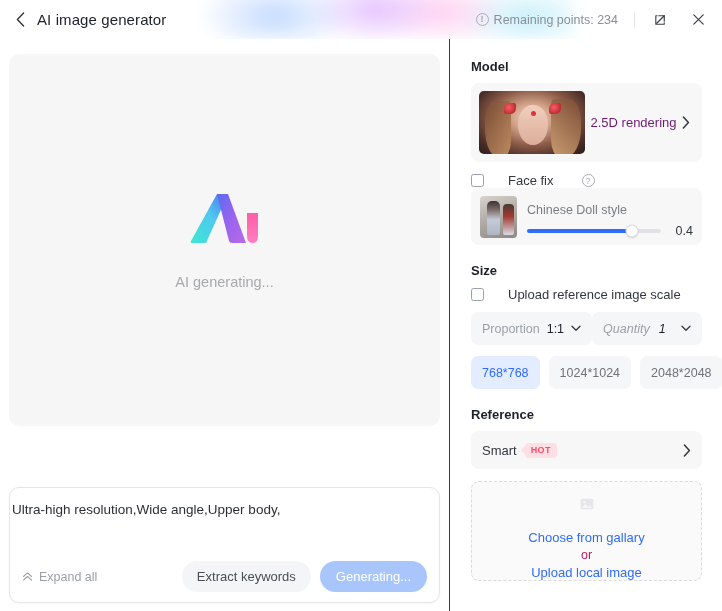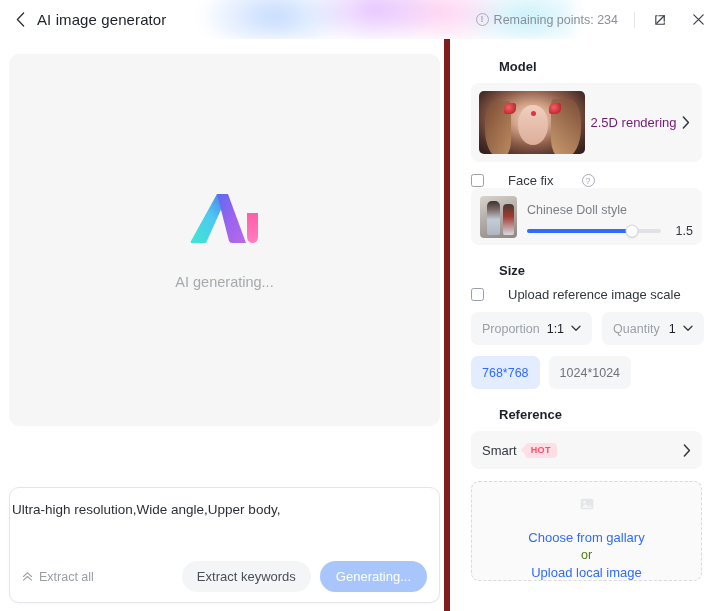--- a/index.html
+++ b/index.html
@@ -57,21 +57,21 @@
   .icon-btn {
     width: 22px; height: 22px; display: flex; align-items: center; justify-content: center;
     cursor: pointer; color: #3c4048;
   }
   .icon-btn.close { margin-left: 16px; margin-right: 13px; }
 
   
   .left-pane {
     position: absolute; left: 0; top: 39px; width: 450px; height: 572px;
     background: #ffffff;
-    border-right: 6px solid #7f1d1d;
+    border-right: 1px solid #7f1d1d;
   }
   .preview-card {
     position: absolute; left: 9px; top: 15px; width: 431px; height: 372px;
     background: #f6f6f6; border-radius: 10px;
     display: flex; flex-direction: column; align-items: center; justify-content: center;
   }
   .logo-wrap { width: 74px; height: 62px; position: relative; }
   .gen-text {
     margin-top: 22px; font-size: 14.5px; color: #a6a9ad;
   }
@@ -108,21 +108,21 @@
     font-family: inherit; cursor: pointer;
   }
 
   
   .right-pane {
     position: absolute; left: 451px; top: 39px; width: 271px; height: 572px;
     background: #ffffff; padding: 0 20px; overflow: hidden;
   }
   .section-label {
     font-size: 13px; color: #1d2129; font-weight: 600;
-    margin-top: 20px; margin-bottom: 9px; margin-left: 28px;
+    margin-top: 20px; margin-bottom: 9px;
   }
   .section-label.tight { margin-top: 18px; }
   .row-between { display: flex; align-items: center; }
 
   .badge {
     position: relative; display: inline-block;
     background: #ffdfe6; color: #ff4d6a;
     font-size: 9px; font-weight: bold; letter-spacing: .4px;
     padding: 2px 6px 2px 6px; border-radius: 4px; margin-left: 8px;
     line-height: 11px;
@@ -220,29 +220,29 @@
     position: absolute; left: 0; top: 0; height: 4px; width: 78%;
     background: #2f6bff; border-radius: 2px;
   }
   .slider-knob {
     position: absolute; left: 78%; top: 50%; transform: translate(-50%,-50%);
     width: 11px; height: 11px; background: #fff; border-radius: 50%;
     box-shadow: 0 0 0 1px #d4d6da, 0 1px 2px rgba(0,0,0,.25);
   }
   .slider-val { font-size: 12.5px; color: #33373e; width: 20px; text-align: right; }
 
-  .selects-row { display: flex; gap: 10px; margin-top: 10px; }
+  .selects-row { display: flex; margin-top: 10px; }
   .select-pill {
     background: #f5f6f7; border-radius: 7px; height: 33px;
     display: flex; align-items: center; padding: 0 11px; gap: 7px;
     font-size: 12.5px; cursor: pointer;
   }
   .select-pill .lbl { color: #9ba0a8; }
   .select-pill .val { color: #1d2129; }
-  .select-pill.quantity { flex: 1; }
+  .select-pill.quantity { flex: 1; font-style: italic; }
   .select-pill.quantity .val { margin-left: 2px; }
   .select-pill .caret { margin-left: auto; }
 
   .size-row { display: flex; gap: 9px; margin-top: 11px; }
   .size-chip {
     background: #f5f6f7; border-radius: 7px; height: 33px;
     display: flex; align-items: center; justify-content: center;
     font-size: 12.5px; color: #6e7279; padding: 0 11px; cursor: pointer;
     white-space: nowrap;
   }
@@ -256,21 +256,21 @@
   .badge.hot { background: #ffdfe6; color: #ff4d6a; }
   .badge.hot::before { background: #ffdfe6; }
 
   .upload-box {
     margin-top: 12px; border: 1px dashed #d8dadd; border-radius: 8px;
     background: #fafafa; height: 100px;
     display: flex; flex-direction: column; align-items: center; padding-top: 16px;
     cursor: pointer;
   }
   .upload-link { font-size: 13px; color: #2f6bff; margin-top: 20px; }
-  .upload-or { font-size: 12.5px; color: #4d7c0f; margin-top: 3px; }
+  .upload-or { font-size: 12.5px; color: #be185d; margin-top: 3px; }
 </style>
 </head>
 <body>
 
 <div class="app">
 
   <div class="header">
     <div class="header-glow"></div>
     <div class="header-inner">
       <div class="back-arrow">
@@ -332,21 +332,21 @@
     </div>
 
     <div class="prompt-card">
       <div class="prompt-text" placeholder="Describe the image you want">Ultra-high resolution,Wide angle,Upper body,</div>
       <div class="prompt-footer">
         <div class="expand-all">
           <svg class="chev-up" width="11" height="11" viewBox="0 0 12 12">
             <path d="M1.6 6 L6 2 L10.4 6" stroke="#9a9ea6" stroke-width="1.2" fill="none" stroke-linecap="round" stroke-linejoin="round"></path>
             <path d="M1.6 10 L6 6 L10.4 10" stroke="#9a9ea6" stroke-width="1.2" fill="none" stroke-linecap="round" stroke-linejoin="round"></path>
           </svg>
-          <span>Extract all</span>
+          <span>Expand all</span>
         </div>
         <div class="prompt-actions">
           <button class="btn-extract">Extract keywords</button>
           <button class="btn-generating">Generating...</button>
         </div>
       </div>
     </div>
 
   </div>
 
@@ -379,21 +379,21 @@
         <div class="dollA"></div>
         <div class="dollB"></div>
       </div>
       <div class="style-body">
         <div class="style-name">Chinese Doll style</div>
         <div class="slider-row">
           <div class="slider">
             <div class="slider-fill" style="width: 78%;"></div>
             <div class="slider-knob" style="left: 78%;"></div>
           </div>
-          <div class="slider-val">1.5</div>
+          <div class="slider-val">0.4</div>
         </div>
       </div>
     </div>
 
     <div class="section-label tight">Size</div>
     <div class="checkbox-row" style="margin-top:0">
       <span class="cb"></span>
       <span class="cb-label">Upload reference image scale</span>
     </div>
 
@@ -410,20 +410,21 @@
         <span class="val">1</span>
         <svg class="caret" width="10" height="7" viewBox="0 0 10 7">
           <path d="M1 1.3 L5 5.2 L9 1.3" stroke="#33373e" stroke-width="1.3" fill="none" stroke-linecap="round" stroke-linejoin="round"></path>
         </svg>
       </div>
     </div>
 
     <div class="size-row">
       <div class="size-chip active">768*768</div>
       <div class="size-chip">1024*1024</div>
+      <div class="size-chip">2048*2048</div>
     </div>
 
     <div class="section-label tight">Reference</div>
     <div class="ref-card">
       <span class="ref-name">Smart</span>
       <span class="badge hot">HOT</span>
       <svg style="margin-left:auto" width="8" height="13" viewBox="0 0 8 14">
         <path d="M1.2 1 L6.6 7 L1.2 13" stroke="#33373e" stroke-width="1.6" fill="none" stroke-linecap="round" stroke-linejoin="round"></path>
       </svg>
     </div>

